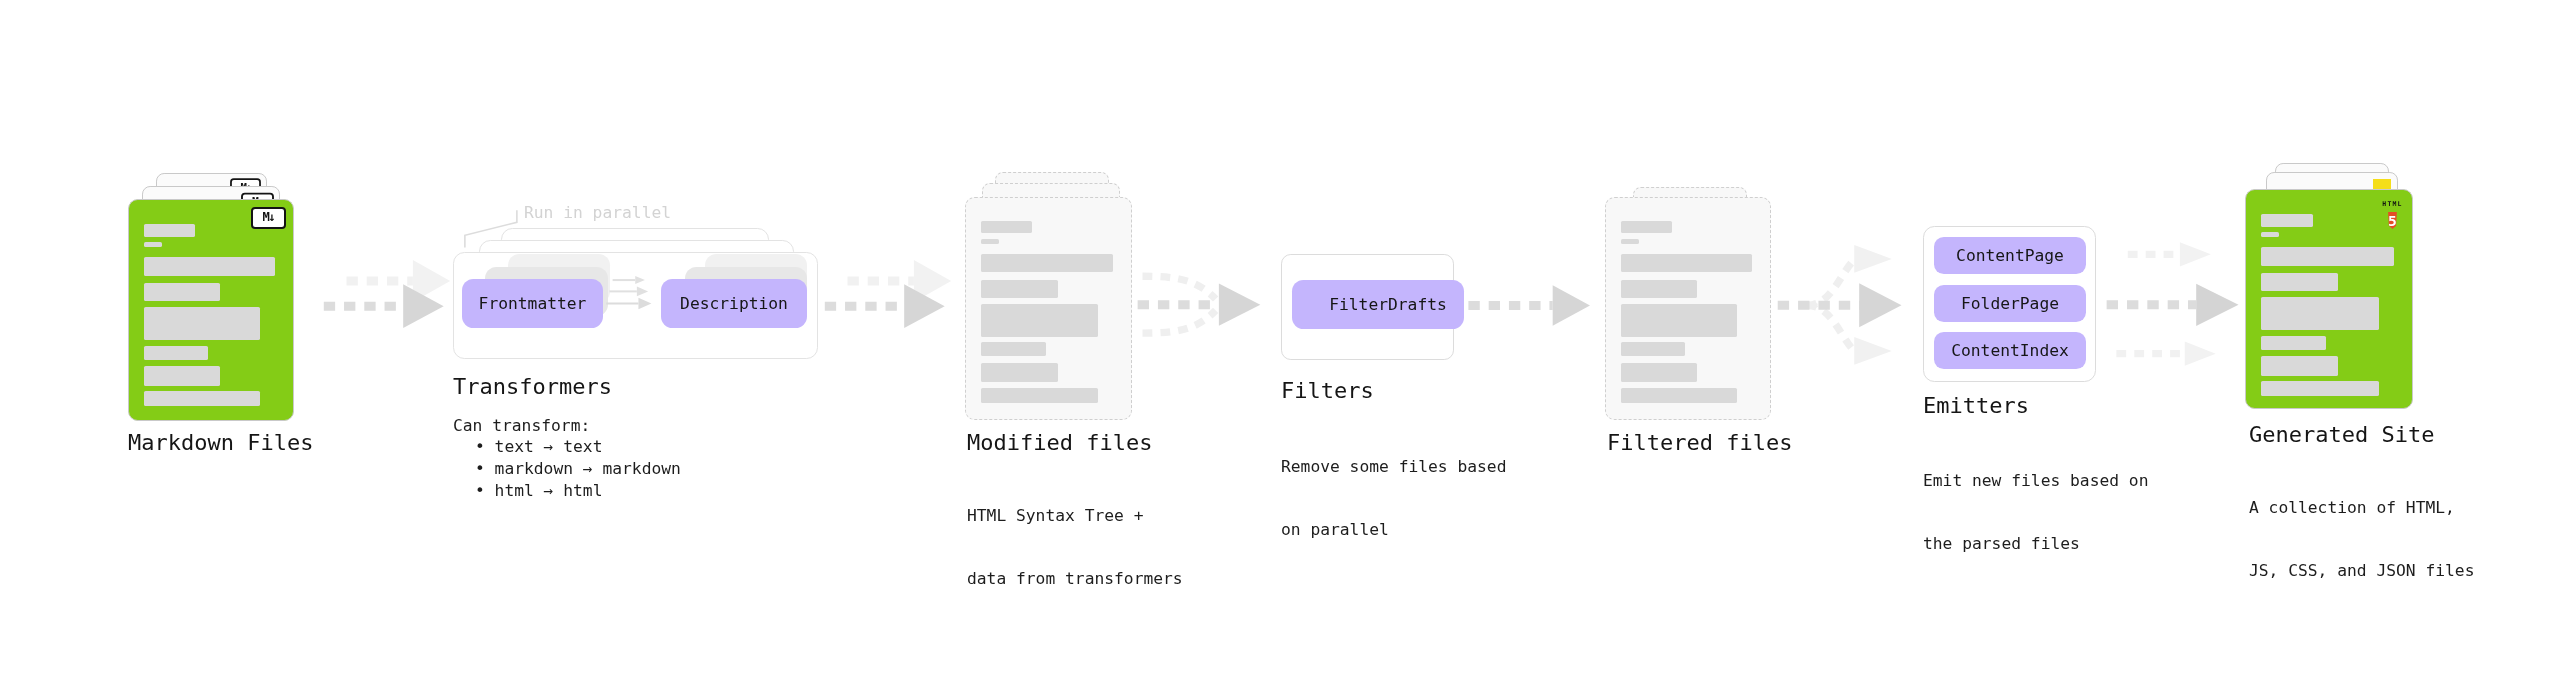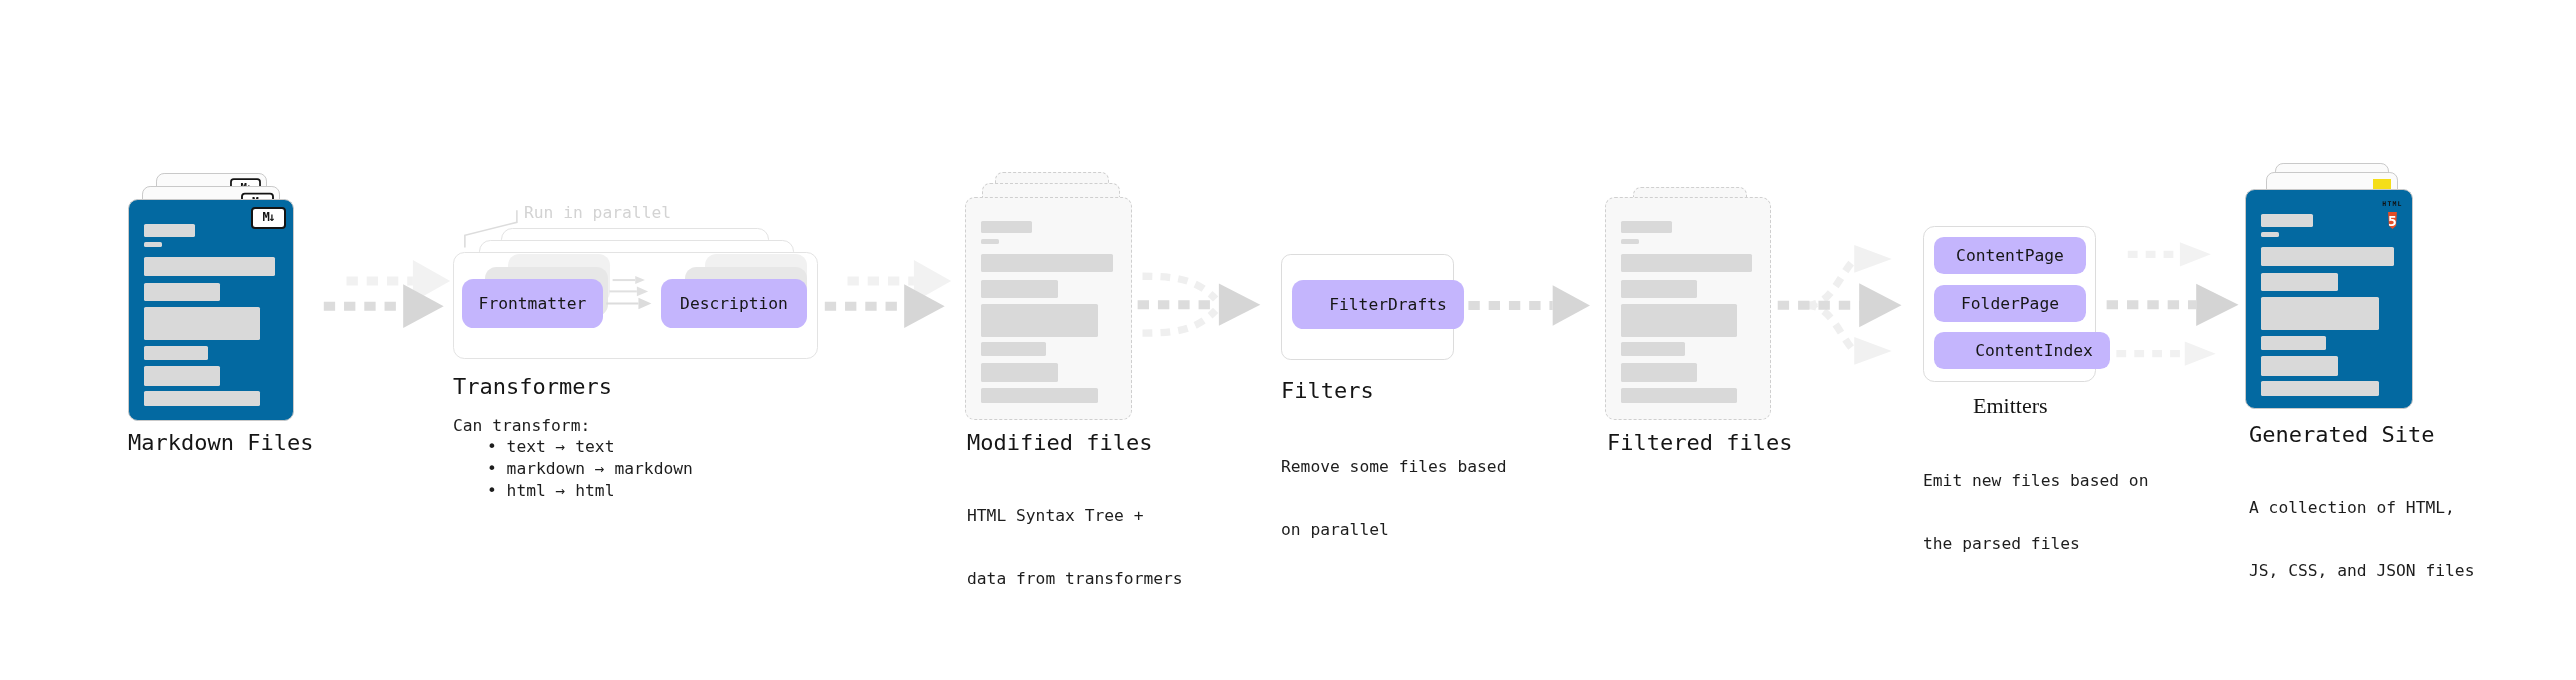--- a/index.html
+++ b/index.html
@@ -6,24 +6,24 @@
   .stage {
     position:relative; width:2576px; height:681px; background:#ffffff;
     font-family:"DejaVu Sans Mono","Liberation Mono",monospace;
     overflow:hidden; color:#1b1b1b;
   }
   
   .h  { position:absolute; font-size:22px; line-height:24.4px; color:#151515; white-space:pre; }
   .b  { position:absolute; font-size:16.3px; line-height:21px; color:#1d1d1d; white-space:pre; }
   .b div { white-space:pre; }
   .bullets { position:absolute; font-size:16.3px; line-height:22px; color:#1d1d1d; }
-  .bullets div { white-space:pre;margin-left:12px; }
+  .bullets div { white-space:pre; }
   .annot { position:absolute; font-size:16.3px; color:#d3d3d3; white-space:pre; }
   
-  .card { position:absolute; background:#0369a1; border:1.6px solid #c9c9c9; border-radius:9.8px; box-sizing:border-box; }
+  .card { position:absolute; background:#84cc16; border:1.6px solid #c9c9c9; border-radius:9.8px; box-sizing:border-box; }
   .card.dashed { background:#f8f8f8; border:1.6px dashed #cfcfcf; }
   .tab { position:absolute; border-radius:8.1px; box-sizing:border-box; }
   .tab.solid  { background:#fbfbfb; border:1.6px solid #c9c9c9; }
   .tab.dashed { background:#f8f8f8; border:1.6px dashed #cfcfcf; }
   .sk-col { position:absolute; left:15.4px; right:15.4px; top:23px; }
   .sk { display:block; background:#d9d9d9; border-radius:1.6px; }
   .sk.s1 { width:38%; height:12.2px; margin-bottom:5.7px; }
   .sk.s2 { width:13%; height:4.9px;  margin-bottom:9.8px; }
   .sk.s3 { width:98%; height:18.7px; margin-bottom:7.3px; }
   .sk.s4 { width:57%; height:18px; margin-bottom:6.5px; }
@@ -206,22 +206,22 @@
     <path d="M38,90 C68,90 78,128 96,146" fill="none" stroke="#efefef" stroke-width="9" stroke-dasharray="12 10"></path>
     <polygon points="96,129 142,146 96,163" fill="#f1f1f1"></polygon>
     <line x1="2" y1="90" x2="104" y2="90" stroke="#dcdcdc" stroke-width="11" stroke-dasharray="14 11"></line>
     <polygon points="102,63 154,90 102,117" fill="#d6d6d6"></polygon>
   </svg>
 
   <div>
     <div class="frame darker" style="left:1923px; top:226px; width:173px; height:156px;"></div>
     <div class="pill" style="left:1934px; top:237px; width:152px; height:37px; border-radius:9.8px;">ContentPage</div>
     <div class="pill" style="left:1934px; top:285px; width:152px; height:37px; border-radius:9.8px;">FolderPage</div>
-    <div class="pill" style="left:1934px; top:332px; width:152px; height:37px; border-radius:9.8px;padding-left:24px;">ContentIndex</div>
-    <div class="h" style="left:1973px; top:394px;font-family:Liberation Serif, serif;">Emitters</div>
+    <div class="pill" style="left:1934px; top:332px; width:152px; height:37px; border-radius:9.8px;">ContentIndex</div>
+    <div class="h" style="left:1923px; top:394px;">Emitters</div>
     <div class="b" style="left:1923px; top:428px;">
       <div>Emit new files based on</div>
       <div>the parsed files</div>
     </div>
   </div>
 
   <svg style="left:2105px; top:234px;" width="140" height="140" viewBox="0 0 172 172">
     <line x1="28" y1="25" x2="92" y2="25" stroke="#f1f1f1" stroke-width="9" stroke-dasharray="12 10"></line>
     <polygon points="92,10 130,25 92,40" fill="#f2f2f2"></polygon>
     <line x1="2" y1="87" x2="112" y2="87" stroke="#dcdcdc" stroke-width="11" stroke-dasharray="14 11"></line>

